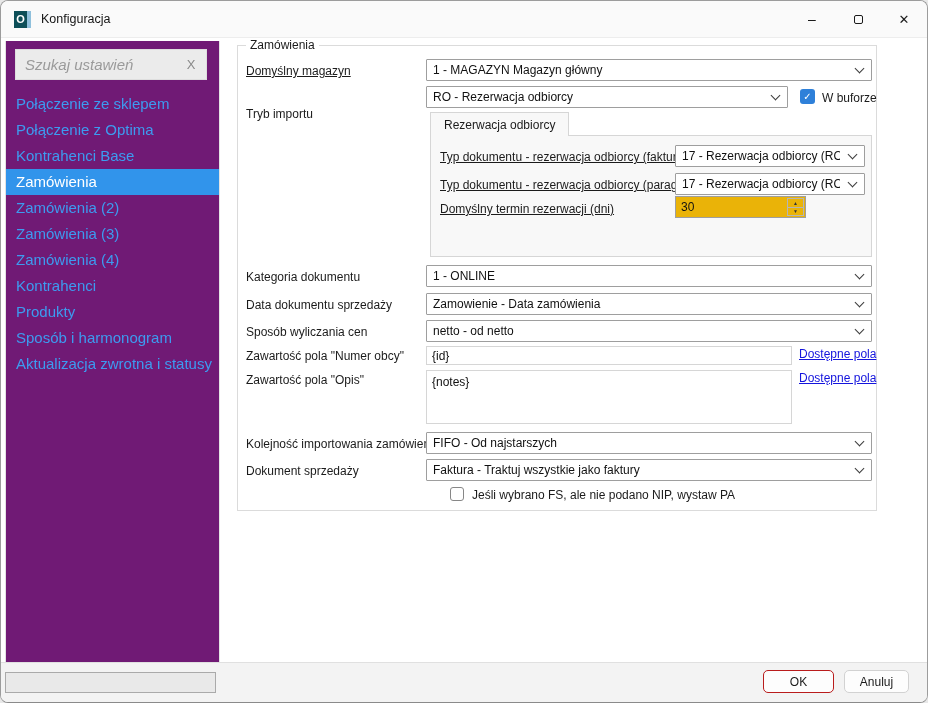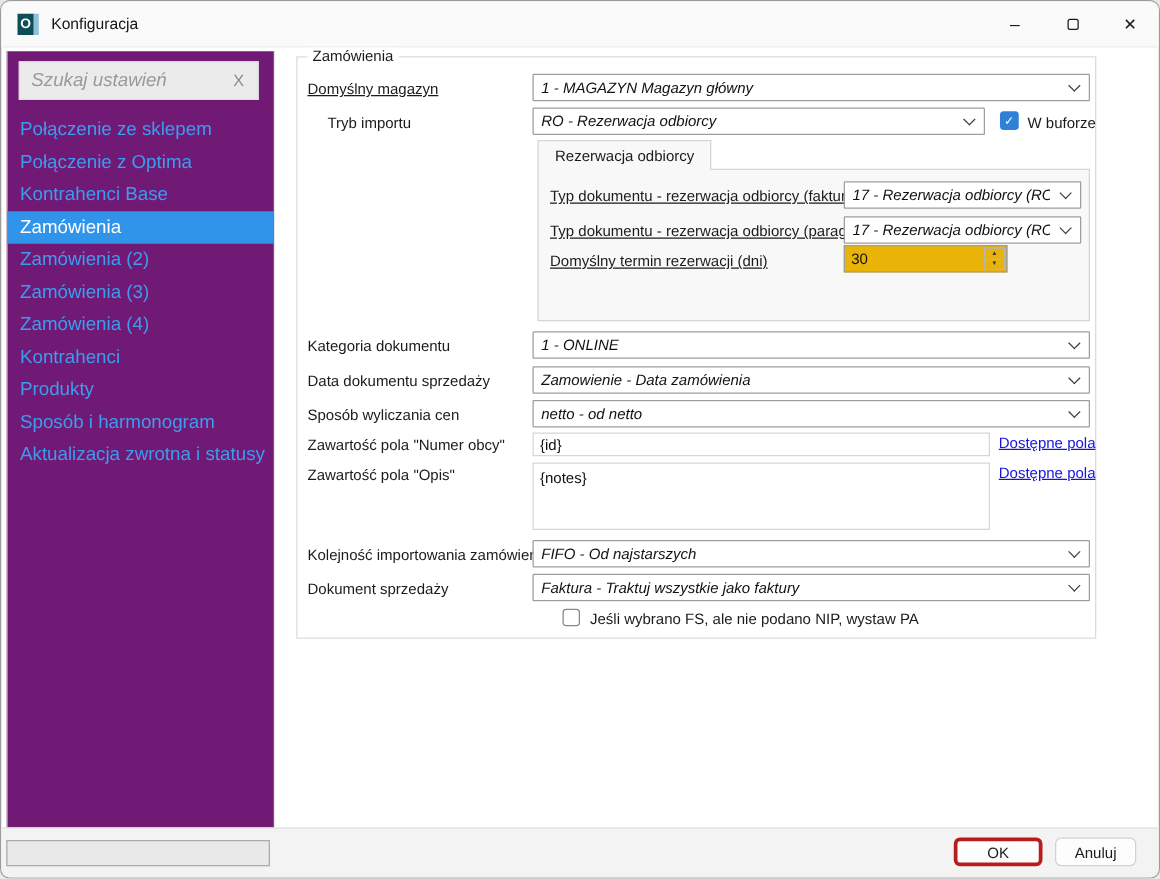--- a/index.html
+++ b/index.html
@@ -41,35 +41,35 @@
   .nav-item { height:26px; line-height:26px; padding-left:10px; font-size:15px;
     color:#3d9bf0; white-space:nowrap; overflow:hidden; cursor:default; }
   .nav-item.selected { background:#3194eb; color:#ffffff; }
   .bottom-panel { position:absolute; left:4px; top:671px; width:211px; height:21px;
     background:#e9e9e9; border:1px solid #aaaaaa; }
   
   .footer { position:absolute; left:0; right:0; bottom:0; height:40px;
     background:#f3f3f3; border-top:1px solid #e0e0e0; }
   .btn { position:absolute; background:#fdfdfd; border-radius:5px; font-size:12px;
     display:flex; align-items:center; justify-content:center; color:#1b1b1b; cursor:default; }
-  .btn-ok { left:762px; top:669px; width:71px; height:23px; border:3px solid #b91c1c; }
+  .btn-ok { left:762px; top:669px; width:71px; height:23px; border:1px solid #b91c1c; }
   .btn-cancel { left:843px; top:669px; width:65px; height:23px; border:1px solid #d2d2d2; }
   
   .groupbox { position:absolute; left:236px; top:44px; width:640px; height:466px;
     border:1px solid #dbdbdb; background:#fff; }
   .groupbox-legend { position:absolute; top:-8px; left:8px; background:#ffffff;
     padding:0 4px; font-size:12px; color:#1b1b1b; }
   .field-label { position:absolute; font-size:12px; color:#1b1b1b; white-space:nowrap; }
   .link-label { text-decoration:underline; cursor:default; }
   .hyperlink { position:absolute; font-size:12px; color:#1414dd;
     text-decoration:underline; white-space:nowrap; cursor:default; }
   .combo { position:absolute; height:22px; background:#fff; border:1px solid #9e9e9e;
     border-radius:1px; display:flex; align-items:center; cursor:default; }
   .combo-text { flex:1; min-width:0; padding-left:6px; font-size:12px; color:#111;
-    white-space:nowrap; overflow:hidden;font-style:italic; }
+    white-space:nowrap; overflow:hidden; }
   .combo-arrow { width:24px; display:flex; align-items:center; justify-content:center; }
   .chev { width:7px; height:7px; border:solid #3c3c3c; border-width:0 1.2px 1.2px 0;
     transform:rotate(45deg); margin-top:-4px; }
   .textbox { position:absolute; border:1px solid #d6d6d6; background:#fff;
     font-family:"Liberation Sans", sans-serif; font-size:12px; color:#111;
     padding-left:5px; outline:none; }
   textarea.textbox { resize:none; padding-top:4px; }
   .checkbox { position:absolute; border-radius:3px; }
   .checkbox.checked { width:15px; height:15px; background:#2e80d9; color:#fff;
     display:flex; align-items:center; justify-content:center; font-size:10px; }
@@ -139,21 +139,21 @@
     <div class="groupbox-legend">Zamówienia</div>
 
     <div class="field-label link-label" style="left:8px; top:18px;">Domyślny magazyn</div>
     <div class="combo" style="left:188px; top:13px; width:446px;">
       <div class="combo-text">1 - MAGAZYN Magazyn główny</div>
       <div class="combo-arrow">
           <span class="chev"></span>
         </div>
     </div>
 
-    <div class="field-label" style="left:8px; top:45px;margin-left:16px;">Tryb importu</div>
+    <div class="field-label" style="left:8px; top:61px;">Tryb importu</div>
     <div class="combo" style="left:188px; top:40px; width:362px;">
       <div class="combo-text">RO - Rezerwacja odbiorcy</div>
       <div class="combo-arrow">
           <span class="chev"></span>
         </div>
     </div>
     <div class="checkbox checked" style="left:562px; top:43px;">
       <span>✓</span>
     </div>
     <div class="field-label" style="left:584px; top:45px;">W buforze</div>

